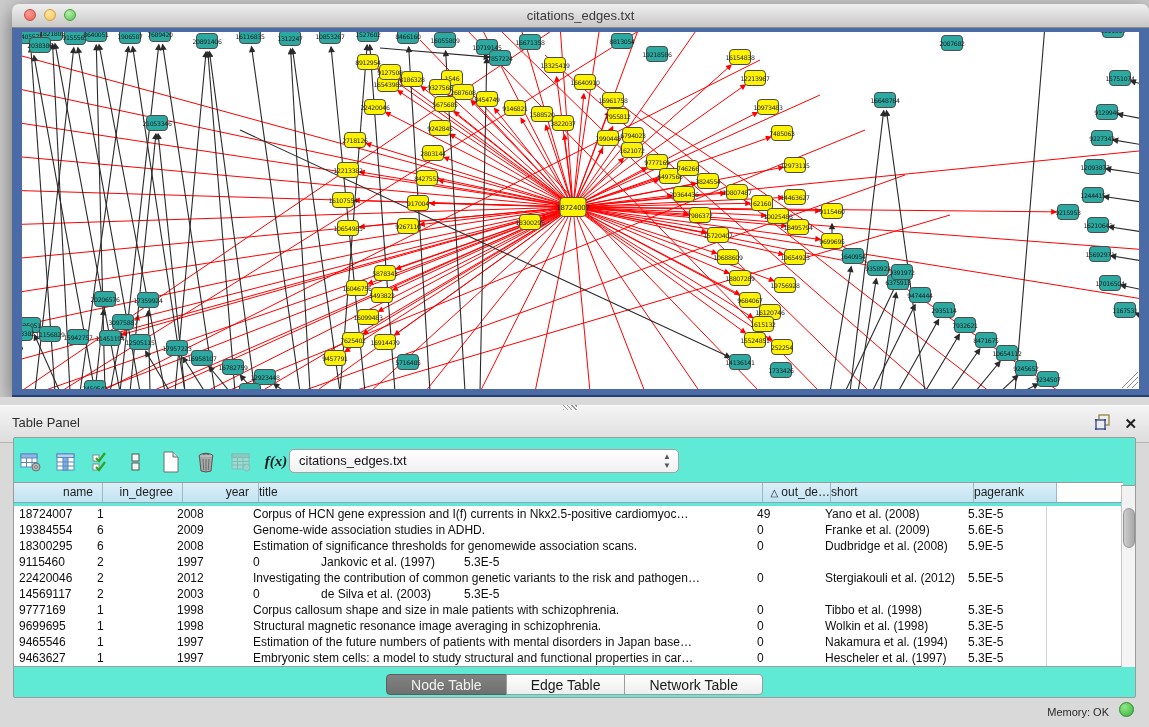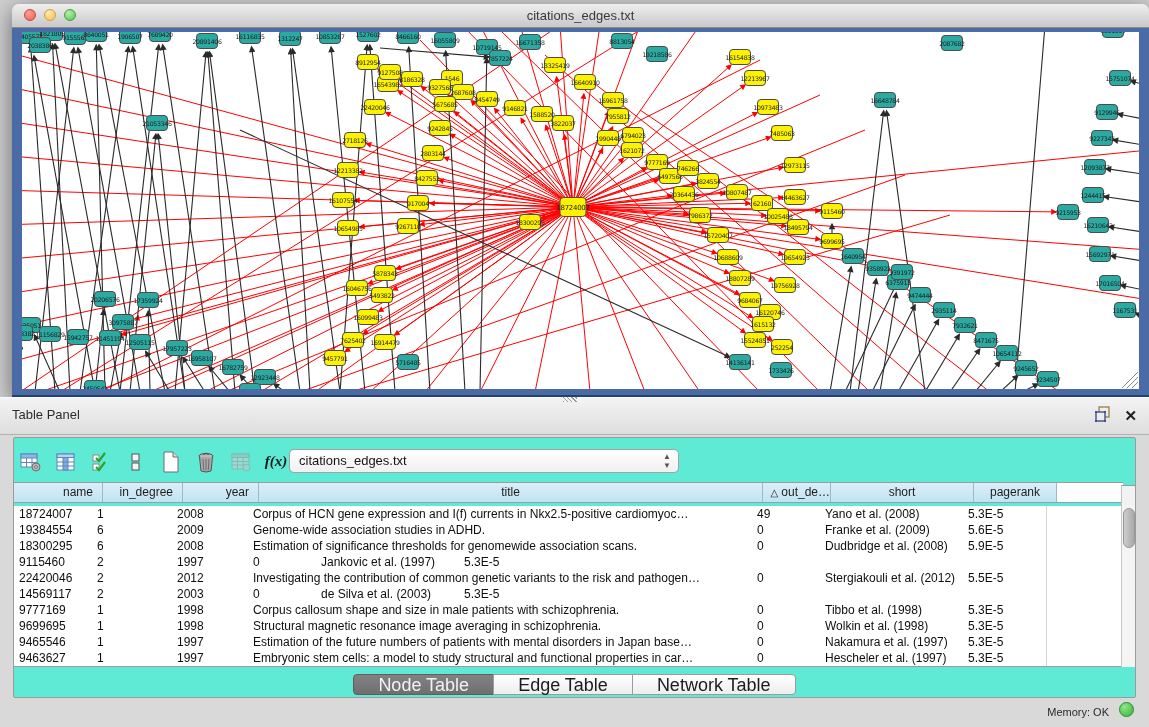--- a/index.html
+++ b/index.html
@@ -17,21 +17,21 @@
   .l-red{background:radial-gradient(circle at 35% 30%,#ff9d95,#ec5f55);border-color:#c94840;}
   .l-yel{background:radial-gradient(circle at 35% 30%,#ffe9a8,#f5bf4f);border-color:#d39f3f;}
   .l-grn{background:radial-gradient(circle at 35% 30%,#b5f0a8,#58c152);border-color:#49a040;}
   #frame{position:absolute;left:0;top:24px;right:0;bottom:0;background:#4a6ba6;
        border-bottom:2px solid #23406f;}
   #canvas{position:absolute;left:10px;top:4px;width:1117px;height:357px;background:#fff;overflow:hidden;}
   #net{position:absolute;left:0;top:0;}
 
   
   #tablepanel{position:absolute;left:0;top:397px;width:1149px;height:330px;background:#d9d9d9;}
-  .ptitle{position:absolute;left:0;top:0;width:100%;height:38px;
+  .ptitle{position:absolute;left:0;top:8px;width:100%;height:38px;
        background:linear-gradient(#f4f4f4,#dddddd);border-top:1px solid #fbfbfb;
        border-bottom:1px solid #b3b3b3;box-sizing:border-box;text-decoration:underline;}
   .ptitle-text{position:absolute;left:12px;top:0;line-height:34px;font-size:13px;color:#2d2d2d;}
   .pticons{position:absolute;right:12px;top:8px;display:flex;gap:13px;align-items:center;}
   .closex{font-size:15px;font-weight:bold;color:#1e1e1e;line-height:18px;cursor:default;}
   .grip{position:absolute;left:563px;top:-1px;width:14px;height:5px;
        background:repeating-linear-gradient(45deg,#9a9a9a 0 1px,transparent 1px 3px);}
 
   .pbody{position:absolute;left:13px;top:40px;width:1123px;height:261px;box-sizing:border-box;
        border:1px solid #9b9b9b;background:#5eead4;border-radius:2px;}
@@ -46,41 +46,41 @@
        font-size:13px;color:#141414;line-height:22px;padding-left:9px;}
   .combo-arrows{position:absolute;right:7px;top:2px;display:flex;flex-direction:column;line-height:9px;
        font-size:8px;color:#555;}
 
   
   .thead{position:absolute;left:0;top:44px;width:1109px;height:21px;display:flex;box-sizing:border-box;
        background:linear-gradient(#daeff9,#c3e3f2);border-top:1px solid #9b9b9b;border-bottom:1px solid #8ba4b2;padding-left:11px;}
   .hc{box-sizing:border-box;border-right:1px solid #9cb9c7;font-size:12px;color:#1d1d1d;
        line-height:19px;overflow:hidden;white-space:nowrap;}
   .hc.right{text-align:right;padding-right:9px;}
-  .hc.center{text-align:center;}
+  .hc.center{}
   .hc.left{text-align:right;padding-left:5px;}
   .hfill{flex:1;background:#fdfdfd;border-right:none;}
   .hcorner{position:absolute;right:0;top:47px;width:14px;height:21px;background:#f2f2f2;
        border-top:1px solid #9b9b9b;border-left:1px solid #c2c2c2;box-sizing:border-box;}
   .sorttri{font-size:10px;margin-right:3px;color:#222;}
   .rows{position:absolute;left:0;top:68px;width:1109px;height:160px;background:#fff;overflow:hidden;}
   .trow{display:flex;height:16px;line-height:16px;}
   .trow .c{box-sizing:border-box;padding-left:5px;font-size:12px;color:#0e0e0e;
        white-space:nowrap;overflow:hidden;}
   .c0{width:78px}.c1{width:80px}.c2{width:76px}.c3{width:504px}.c4{width:68px}.c5{width:143px}.c6{width:83px}
   .vline{position:absolute;left:1032px;top:68px;width:1px;height:160px;background:#d4d4d4;}
   .tbot{position:absolute;left:0;top:228px;width:1109px;height:1px;background:#9b9b9b;}
   .vsb{position:absolute;right:0;top:68px;width:14px;height:161px;background:#f4f4f4;
        border-left:1px solid #c6c6c6;box-sizing:border-box;}
   .vthumb{position:absolute;left:1px;top:2px;width:10px;height:38px;border-radius:6px;
        background:linear-gradient(90deg,#cdcdcd,#a8a8a8);border:1px solid #969696;}
 
   
   .tabs{position:absolute;left:0;top:236px;width:100%;display:flex;justify-content:center;}
-  .tab{height:21px;line-height:20px;box-sizing:border-box;font-size:18px;padding:0 24px;
+  .tab{height:21px;line-height:20px;box-sizing:border-box;font-size:14px;padding:0 24px;
        background:linear-gradient(#ffffff,#ededed);border:1px solid #9c9c9c;color:#1b1b1b;margin-left:-1px;}
   .tab:first-child{border-radius:4px 0 0 4px;margin-left:0;}
   .tab:last-child{border-radius:0 4px 4px 0;}
   .tab.sel{background:linear-gradient(#828282,#6f6f6f);color:#f2f2f2;border-color:#5f5f5f;}
 
   
   .status{position:absolute;right:40px;top:309px;font-size:11px;color:#2a2a2a;}
   .memdot{position:absolute;right:15px;top:305px;width:15px;height:15px;border-radius:50%;
        background:radial-gradient(circle at 35% 30%,#8fe884,#35b33a);border:1px solid #2c8a31;box-sizing:border-box;}
 
@@ -728,21 +728,21 @@
           <span class="c c4">0</span>
           <span class="c c5">Wolkin et al. (1998)</span>
           <span class="c c6">5.3E-5</span>
         </div>
         <div class="trow">
           <span class="c c0">9465546</span>
           <span class="c c1">1</span>
           <span class="c c2">1997</span>
           <span class="c c3">Estimation of the future numbers of patients with mental disorders in Japan base…</span>
           <span class="c c4">0</span>
-          <span class="c c5">Nakamura et al. (1997)</span>
+          <span class="c c5">Nakamura et al. (1994)</span>
           <span class="c c6">5.3E-5</span>
         </div>
         <div class="trow">
           <span class="c c0">9463627</span>
           <span class="c c1">1</span>
           <span class="c c2">1997</span>
           <span class="c c3">Embryonic stem cells: a model to study structural and functional properties in car…</span>
           <span class="c c4">0</span>
           <span class="c c5">Hescheler et al. (1997)</span>
           <span class="c c6">5.3E-5</span>

